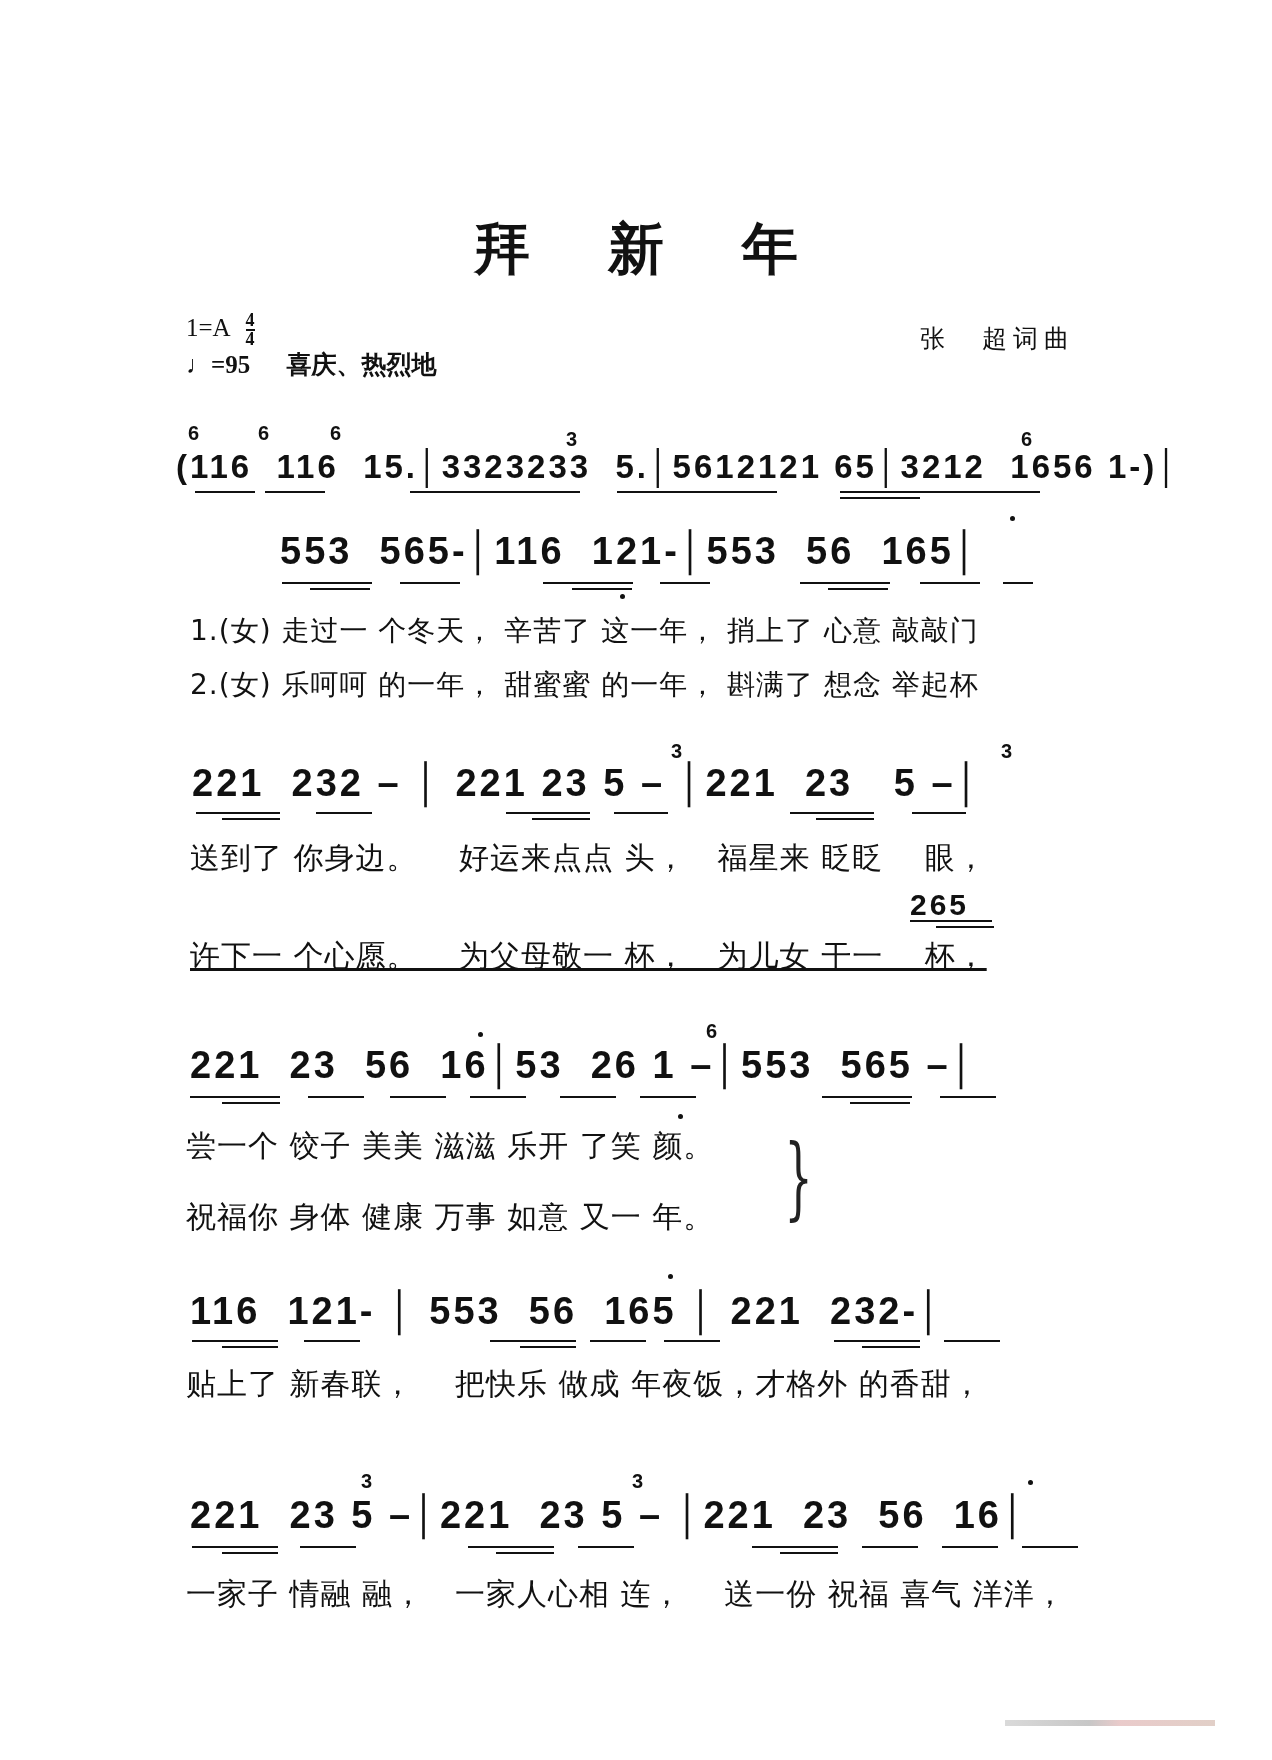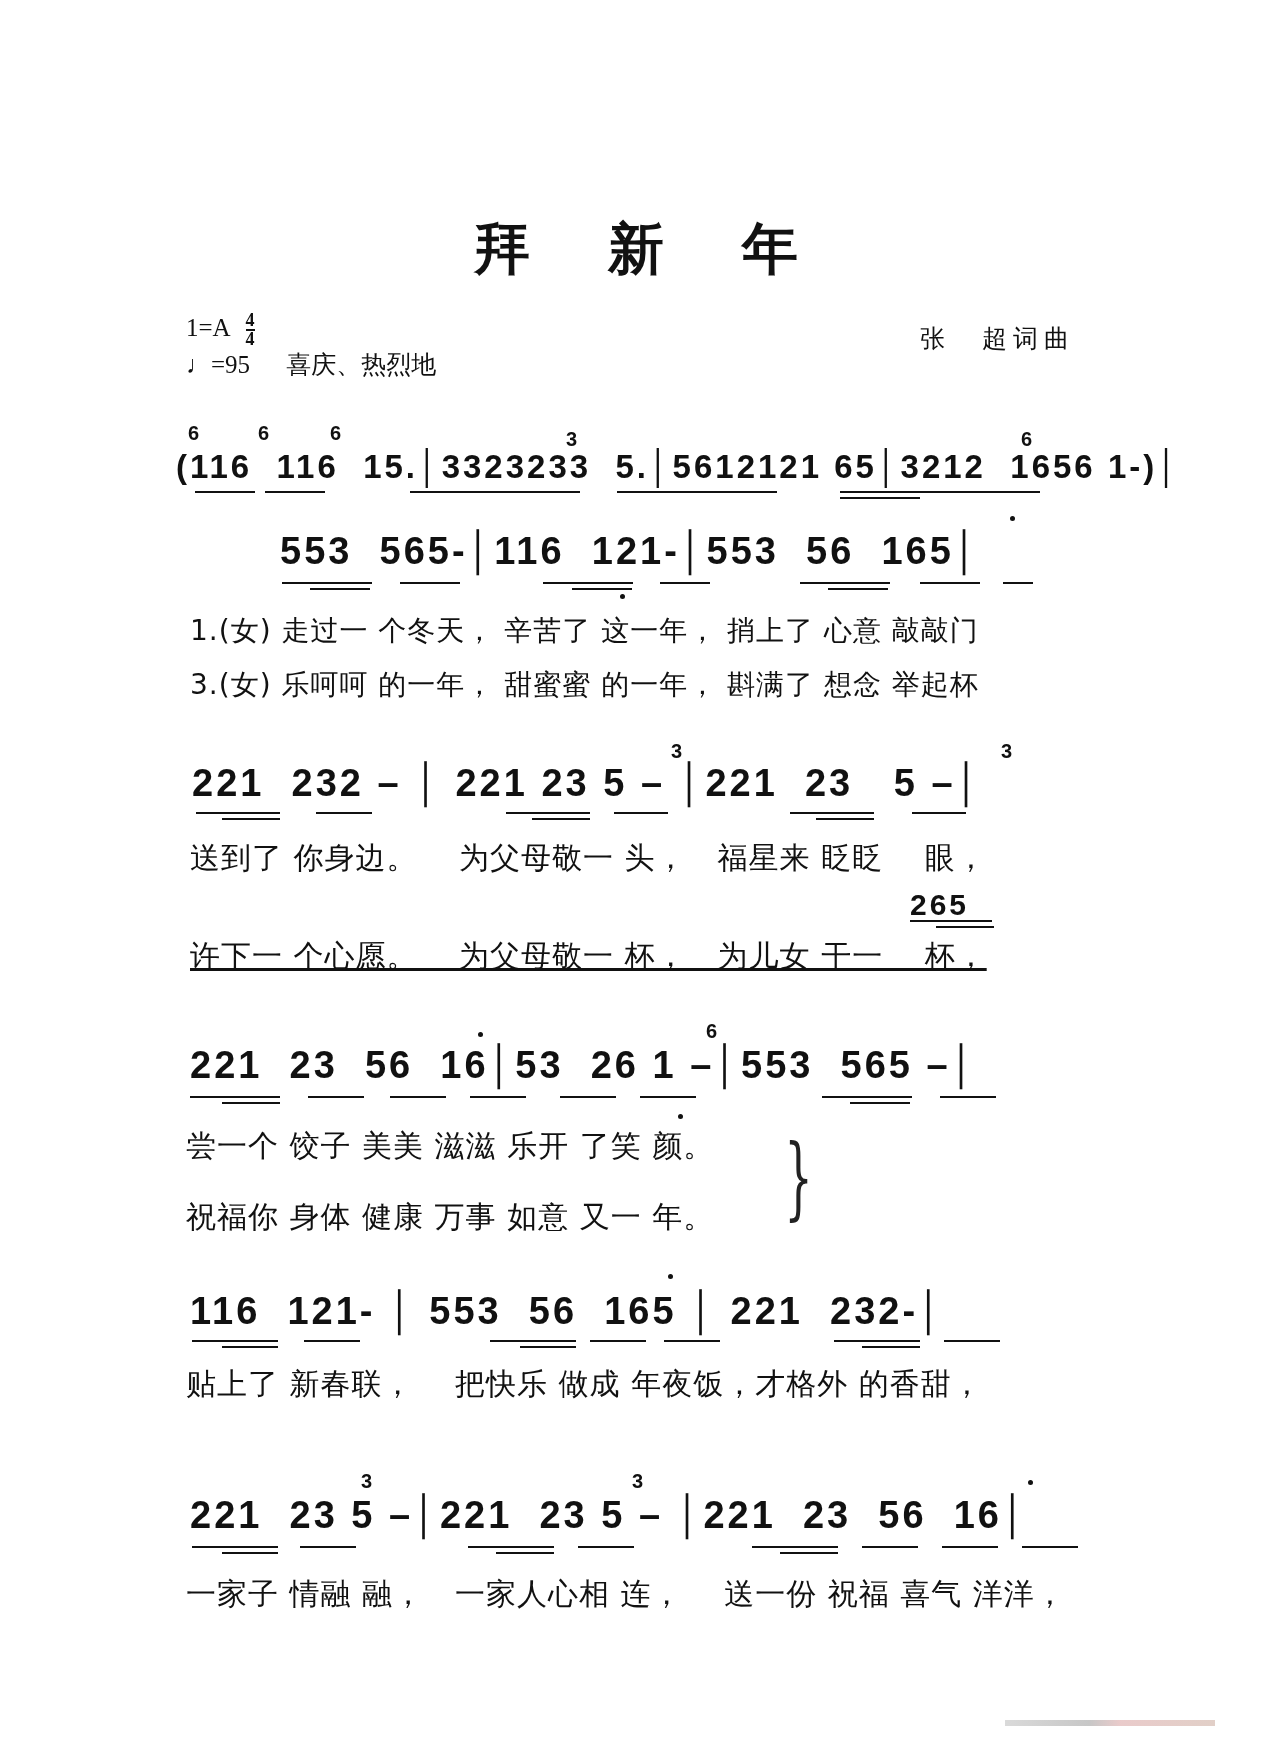--- a/index.html
+++ b/index.html
@@ -27,21 +27,21 @@
 
 <div class="abs title">拜新年</div>
 
 <div class="abs meta" style="left:186px; top:312px;">
   <span>1=A</span>
   <span class="frac">
     <span class="num">4</span>
     <span>4</span>
   </span>
 </div>
-<div class="abs meta" style="left:186px; top:348px;">
+<div class="abs meta" style="left:186px; top:348px;font-weight:bold;">
   <span>♩=95</span>
   <span style="margin-left:30px;">喜庆、热烈地</span>
 </div>
 <div class="abs author" style="left:920px; top:322px;">张　超词曲</div>
 
 <div class="abs" style="left:0; top:400px; width:1272px; height:110px;">
   <span class="abs grace" style="left:188px; top:22px;">6</span>
   <span class="abs grace" style="left:258px; top:22px;">6</span>
   <span class="abs grace" style="left:330px; top:22px;">6</span>
   <span class="abs grace" style="left:566px; top:28px;">3</span>
@@ -63,37 +63,37 @@
   <div class="uline" style="left:543px; top:62px; width:90px;"></div>
   <div class="uline" style="left:572px; top:68px; width:60px;"></div>
   <div class="uline" style="left:660px; top:62px; width:50px;"></div>
   <div class="uline" style="left:800px; top:62px; width:90px;"></div>
   <div class="uline" style="left:828px; top:68px; width:60px;"></div>
   <div class="uline" style="left:920px; top:62px; width:60px;"></div>
   <div class="uline" style="left:1003px; top:62px; width:30px;"></div>
   <div class="dot" style="left:620px; top:74px;"></div>
   <div class="dot" style="left:1010px; top:-4px;"></div>
   <div class="abs lyrics" style="left:190px; top:92px; font-size:28px;">1.(女) 走过一 个冬天， 辛苦了 这一年， 捎上了 心意 敲敲门</div>
-  <div class="abs lyrics" style="left:190px; top:146px; font-size:28px;">3.(女) 乐呵呵 的一年， 甜蜜蜜 的一年， 斟满了 想念 举起杯</div>
+  <div class="abs lyrics" style="left:190px; top:146px; font-size:28px;">2.(女) 乐呵呵 的一年， 甜蜜蜜 的一年， 斟满了 想念 举起杯</div>
 </div>
 
 <div class="abs" style="left:0; top:740px; width:1272px; height:240px;">
   <span class="abs grace" style="left:671px; top:0px;">3</span>
   <span class="abs grace" style="left:1001px; top:0px;">3</span>
   <div class="abs notes" style="left:192px; top:22px;">221  232 – │ 221 23 5 – │221  23   5 –│</div>
   <div class="uline" style="left:196px; top:72px; width:84px;"></div>
   <div class="uline" style="left:222px; top:78px; width:58px;"></div>
   <div class="uline" style="left:316px; top:72px; width:56px;"></div>
   <div class="uline" style="left:506px; top:72px; width:84px;"></div>
   <div class="uline" style="left:532px; top:78px; width:58px;"></div>
   <div class="uline" style="left:614px; top:72px; width:54px;"></div>
   <div class="uline" style="left:790px; top:72px; width:84px;"></div>
   <div class="uline" style="left:816px; top:78px; width:58px;"></div>
   <div class="uline" style="left:912px; top:72px; width:54px;"></div>
-  <div class="abs lyrics" style="left:190px; top:98px;">送到了 你身边。　 为父母敬一 头，　福星来 眨眨　 眼，</div>
+  <div class="abs lyrics" style="left:190px; top:98px;">送到了 你身边。　 好运来点点 头，　福星来 眨眨　 眼，</div>
   <div class="abs notes" style="left:910px; top:148px; font-size:30px;">265</div>
   <div class="uline" style="left:910px; top:180px; width:82px;"></div>
   <div class="uline" style="left:936px; top:186px; width:58px;"></div>
   <div class="abs lyrics" style="left:190px; top:196px;text-decoration:underline;">许下一 个心愿。　 为父母敬一 杯，　为儿女 干一　 杯，</div>
 </div>
 
 <div class="abs" style="left:0; top:1020px; width:1272px; height:220px;">
   <span class="abs grace" style="left:706px; top:0px;">6</span>
   <div class="abs notes" style="left:190px; top:24px;text-align:right;">221  23  56  16│53  26 1 –│553  565 –│</div>
   <div class="uline" style="left:190px; top:76px; width:90px;"></div>

